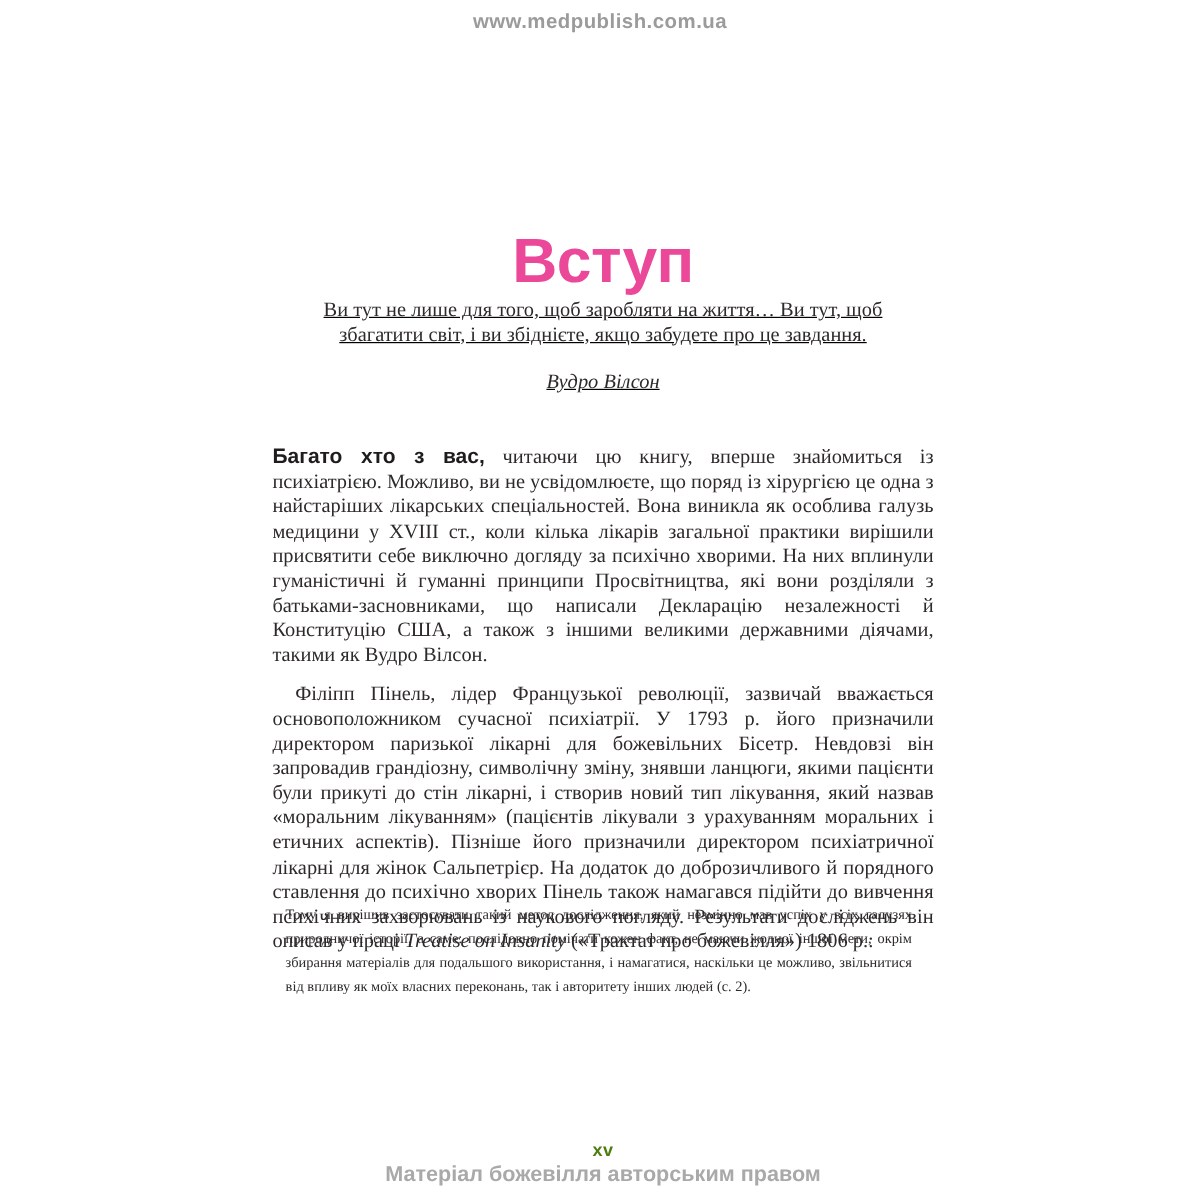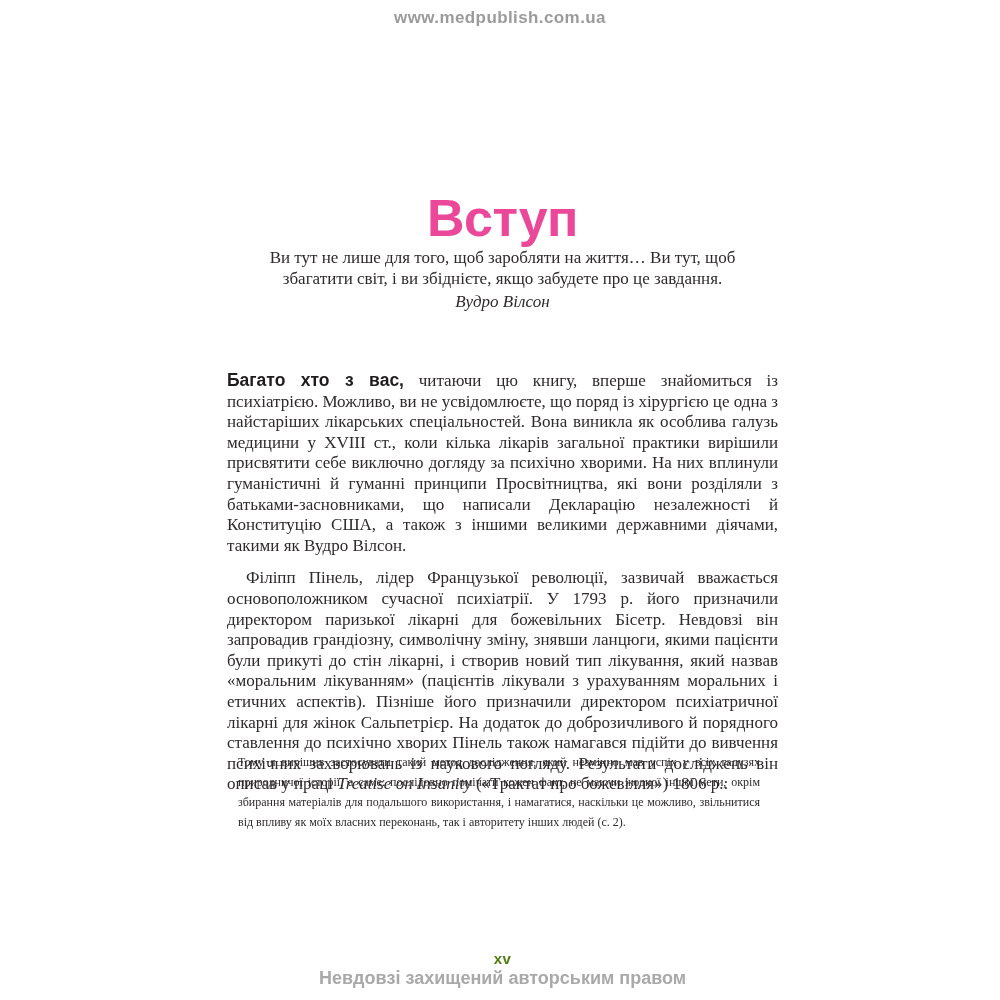--- a/index.html
+++ b/index.html
@@ -43,31 +43,32 @@
     font-weight: 700;
     font-size: 52px;
     letter-spacing: -0.5px;
     color: #ec4899;
   }
   .epigraph {
     position: absolute;
     top: 248px;
     left: 0;
     width: 575px;
+    text-decoration: underline;
   }
   .epigraph-text {
     max-width: 472px;
     margin: 0 auto;
     text-align: center;
     font-size: 17px;
     line-height: 20.5px;
     color: #2e2a2b;
   }
   .epigraph-attribution {
-    margin-top: 3px;
+    margin-top: 19px;
     text-align: center;
     font-style: italic;
     font-size: 17px;
     color: #2e2a2b;
   }
   .body-text {
     position: absolute;
     top: 358px;
     left: 0;
     width: 575px;
@@ -146,17 +147,17 @@
 
     <div class="body-text">
       <p><span class="lead-in">Багато хто з вас,</span><span> читаючи цю книгу, вперше знайомиться із психіатрією. Можливо, ви не усвідомлюєте, що поряд із хірургією це одна з найстаріших лікарських спеціальностей. Вона виникла як особлива галузь медицини у XVIII ст., коли кілька лікарів загальної практики вирішили присвятити себе виключно догляду за психічно хворими. На них вплинули гуманістичні й гуманні принципи Просвітництва, які вони розділяли з батьками-засновниками, що написали Декларацію незалежності й Конституцію США, а також з іншими великими державними діячами, такими як Вудро Вілсон.</span></p>
       <p class="indented"><span>Філіпп Пінель, лідер Французької революції, зазвичай вважається основоположником сучасної психіатрії. У 1793 р. його призначили директором паризької лікарні для божевільних Бісетр. Невдовзі він запровадив грандіозну, символічну зміну, знявши ланцюги, якими пацієнти були прикуті до стін лікарні, і створив новий тип лікування, який назвав «моральним лікуванням» (пацієнтів лікували з урахуванням моральних і етичних аспектів). Пізніше його призначили директором психіатричної лікарні для жінок Сальпетрієр. На додаток до доброзичливого й порядного ставлення до психічно хворих Пінель також намагався підійти до вивчення психічних захворювань із наукового погляду. Результати досліджень він описав у праці </span><span class="italic-title">Treatise on Insanity</span><span> («Трактат про божевілля») 1806 р.:</span></p>
     </div>
 
     <div class="blockquote">Тому я вирішив застосувати такий метод дослідження, який незмінно мав успіх у всіх галузях природничої історії, а саме: послідовно помічати кожен факт, не маючи жодної іншої мети, окрім збирання матеріалів для подальшого використання, і намагатися, наскільки це можливо, звільнитися від впливу як моїх власних переконань, так і авторитету інших людей (с. 2).</div>
 
     <div class="page-number">xv</div>
 
-    <div class="copyright-line">Невдовзі захищений авторським правом</div>
+    <div class="copyright-line">Матеріал божевілля авторським правом</div>
 
   </div>
 
 </div>
 
 </body></html>

